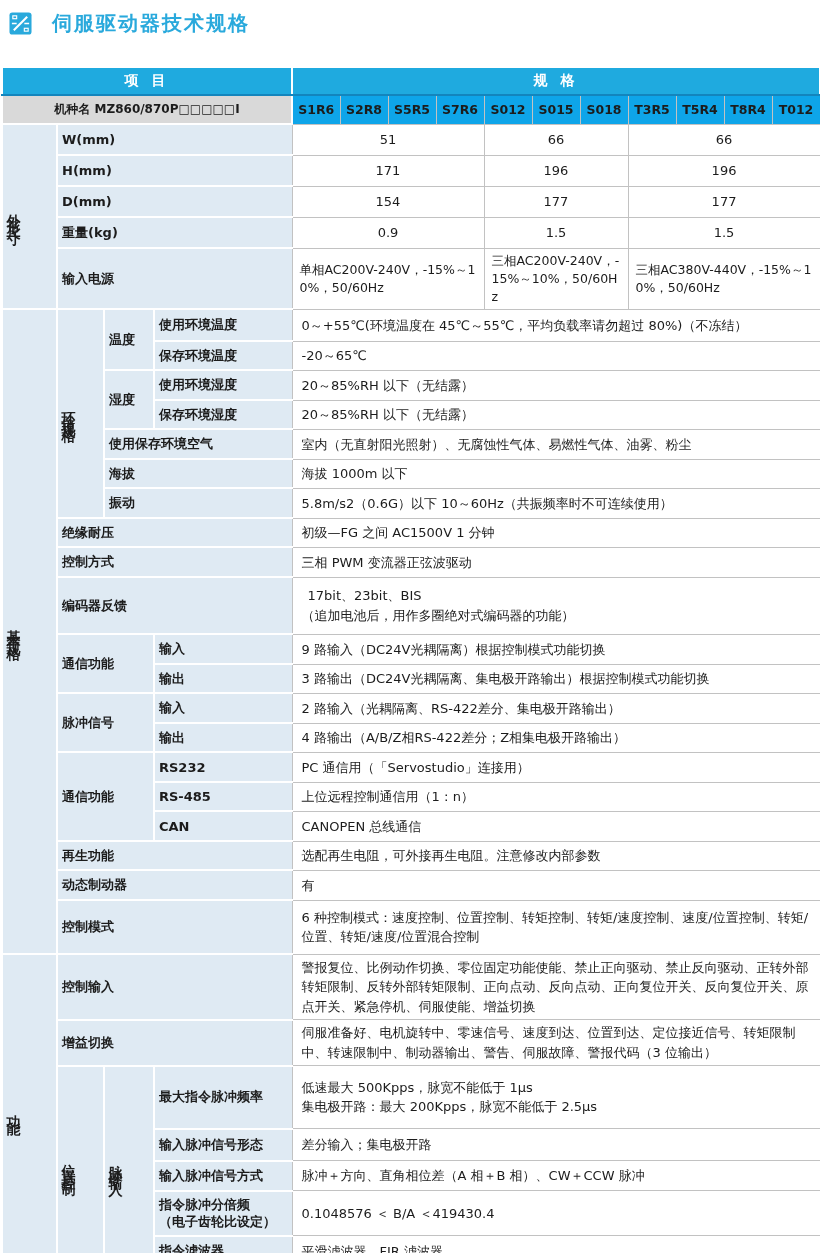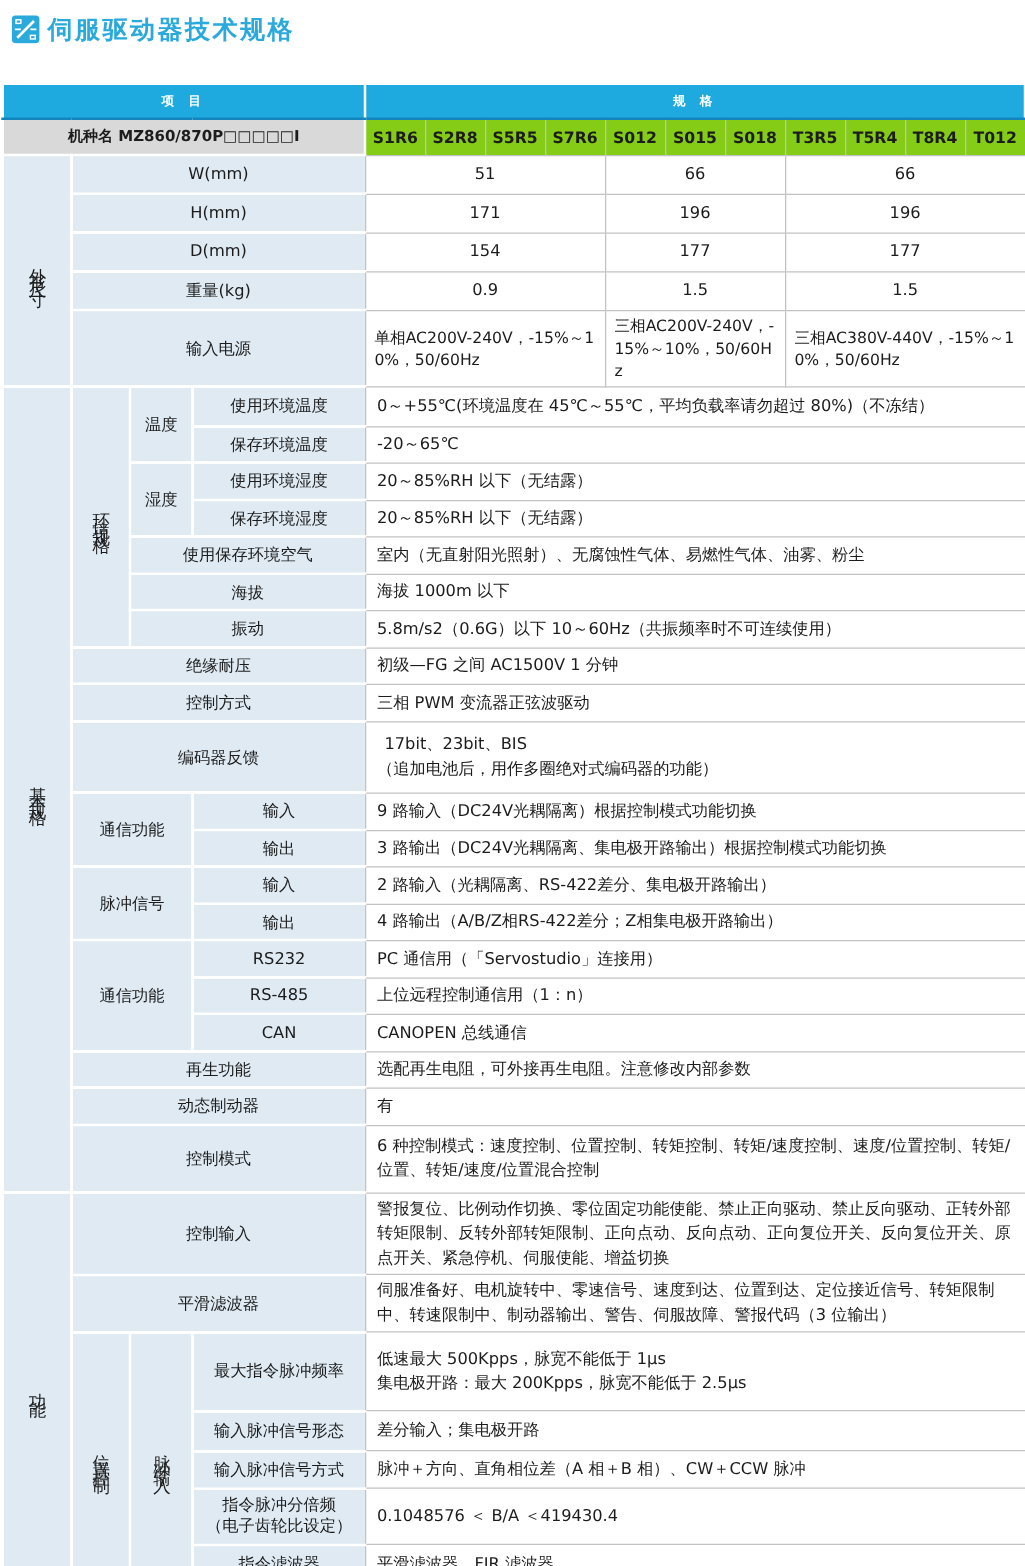--- a/index.html
+++ b/index.html
@@ -1,51 +1,51 @@
 <!DOCTYPE html>
 <html><head>
 <meta charset="utf-8">
 <style>
   html,body{margin:0;padding:0;}
   body{
     width:820px;height:1253px;background:#ffffff;overflow:hidden;
     font-family:"DejaVu Sans","Liberation Sans",sans-serif;
     -webkit-font-smoothing:antialiased;
   }
-  .title-bar{display:flex;align-items:center;gap:6px;padding:8px 0 0 9px;height:30px;}
+  .title-bar{display:flex;align-items:center;gap:20px;padding:8px 0 0 9px;height:30px;}
   .title-bar .logo{width:23px;height:23px;flex:0 0 auto;}
   .page-title{color:#29a9dc;font-size:20px;font-weight:bold;letter-spacing:2px;}
 
   table.spec{
     border-collapse:collapse;table-layout:fixed;
     width:818px;margin:28px 1px 0 1px;
   }
   td{
     font-size:13px;color:#1c1c1c;padding:2px 4px;vertical-align:middle;
     overflow:hidden;word-break:break-all;
   }
   
   td.hdr{
-    background:#1faadf;color:#ffffff;font-weight:bold;font-size:10px;
+    background:#1faadf;color:#ffffff;font-weight:bold;font-size:14px;
     text-align:center;letter-spacing:4px;
     border:2px solid #ffffff;border-bottom:2px solid #1385bd;
   }
   
   td.model-lbl{
     background:#d9d9d9;text-align:center;font-weight:bold;
     border:2px solid #ffffff;font-size:12px;
   }
   td.model-val{
-    background:#84cc16;text-align:center;font-weight:bold;font-size:12.5px;
+    background:#0ea5e9;text-align:center;font-weight:bold;font-size:12.5px;
     border:1px solid #c2c2c2;padding:2px 1px;
   }
   
   td.sec,td.lbl{
     background:#dfeaf3;border:2px solid #ffffff;
-    text-align:center;font-weight:normal;
+    font-weight:bold;
   }
   td.sec{font-size:14px;}
   td.edge{border-right:1px solid #c2c2c2;}
   
   td.val{
     background:#ffffff;border:1px solid #c2c2c2;
     text-align:left;padding:3px 9px;line-height:1.5;
   }
   td.val.c{text-align:center;padding:2px 4px;}
   td.val.small{font-size:12.5px;line-height:1.45;padding:3px 7px;}
@@ -239,21 +239,21 @@
     <td class="lbl edge" colspan="3">控制模式</td>
     <td class="val" colspan="11">6 种控制模式：速度控制、位置控制、转矩控制、转矩/速度控制、速度/位置控制、转矩/位置、转矩/速度/位置混合控制</td>
   </tr>
 
   <tr style="height:64px">
     <td class="sec" rowspan="7"><span class="vtext">功能</span></td>
     <td class="lbl edge" colspan="3">控制输入</td>
     <td class="val" colspan="11">警报复位、比例动作切换、零位固定功能使能、禁止正向驱动、禁止反向驱动、正转外部转矩限制、反转外部转矩限制、正向点动、反向点动、正向复位开关、反向复位开关、原点开关、紧急停机、伺服使能、增益切换</td>
   </tr>
   <tr style="height:45px">
-    <td class="lbl edge" colspan="3">平滑滤波器</td>
+    <td class="lbl edge" colspan="3">增益切换</td>
     <td class="val" colspan="11">伺服准备好、电机旋转中、零速信号、速度到达、位置到达、定位接近信号、转矩限制中、转速限制中、制动器输出、警告、伺服故障、警报代码（3 位输出）</td>
   </tr>
   <tr style="height:63px">
     <td class="sec" rowspan="5"><span class="vtext">位置控制</span></td>
     <td class="sec" rowspan="5"><span class="vtext">脉冲输入</span></td>
     <td class="lbl edge">最大指令脉冲频率</td>
     <td class="val" colspan="11">
       <div>低速最大 500Kpps，脉宽不能低于 1μs</div>
       <div>集电极开路：最大 200Kpps，脉宽不能低于 2.5μs</div>
     </td>

